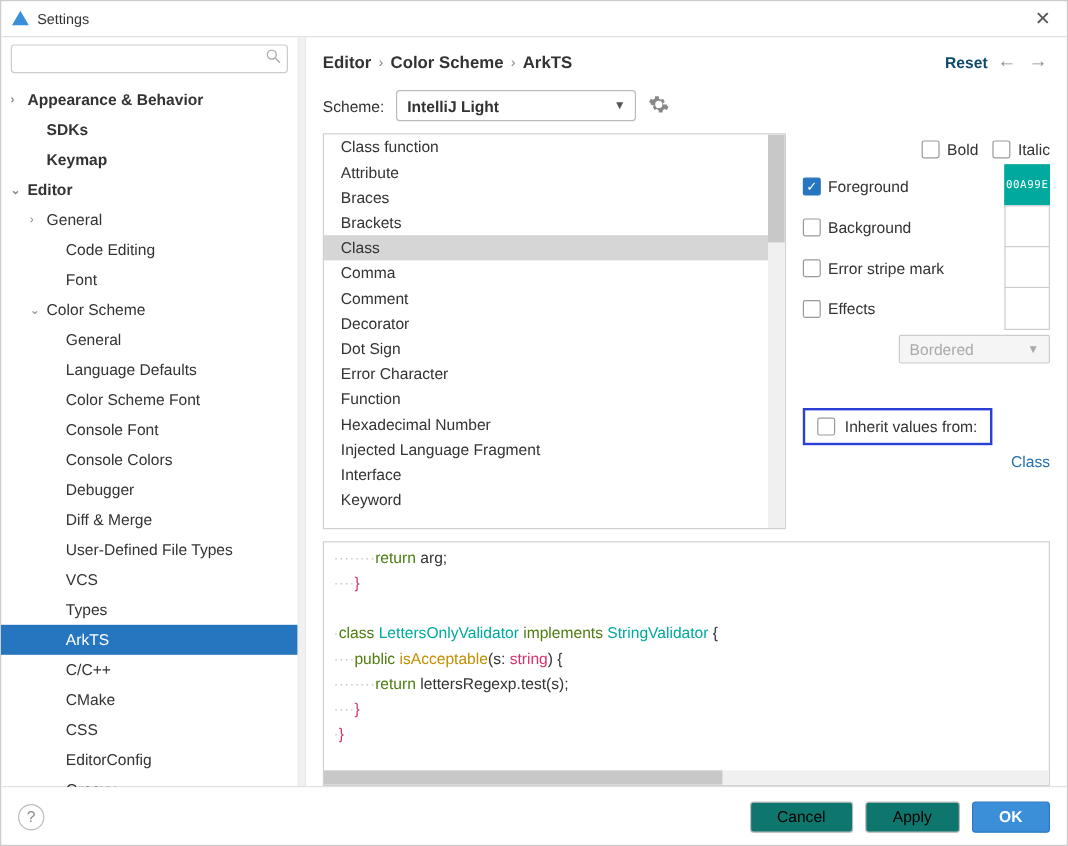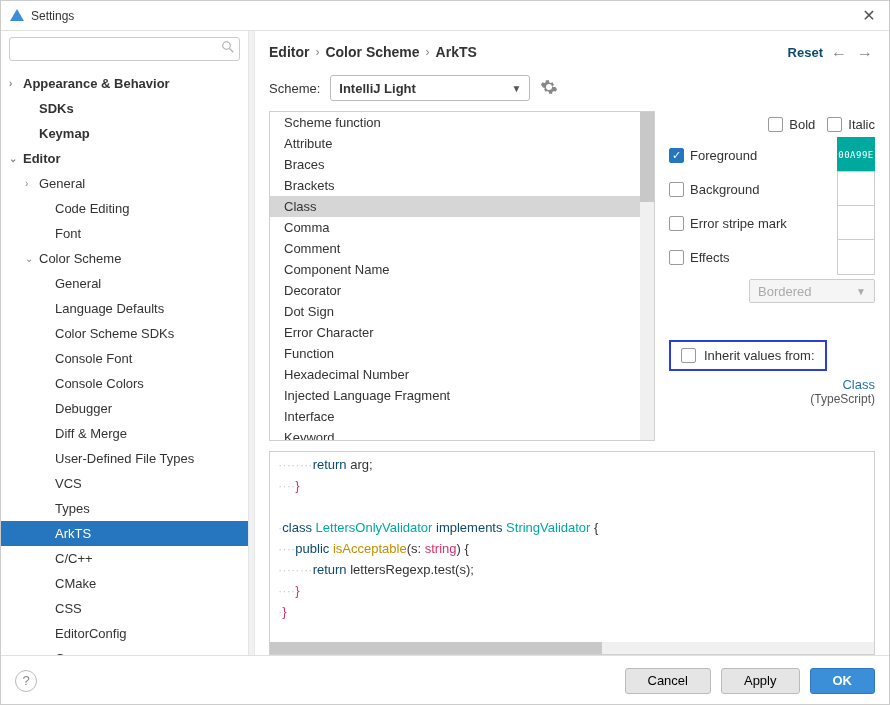--- a/index.html
+++ b/index.html
@@ -51,29 +51,29 @@
 .effects-select { width: 126px; height: 24px; border: 1px solid #ccc; border-radius: 2px; background: #f5f5f5; color: #aaa; padding: 0 8px; display: flex; align-items: center; justify-content: space-between; margin-left: auto; }
 .inherit-box { border: 2px solid #2b3fd4; padding: 6px 10px; display: inline-flex; align-items: center; gap: 8px; margin-top: 26px; }
 .inherit-link { text-align: right; color: #2470b3; font-size: 13px; margin-top: 6px; cursor: pointer; }
 .inherit-sub { text-align: right; color: #555; font-size: 12px; }
 .preview { flex: 1; border: 1px solid #d0d0d0; margin-top: 10px; font-family: "Consolas", "Menlo", monospace; font-size: 13px; line-height: 21px; overflow: hidden; position: relative; background:#fff; display:flex; flex-direction:column;}
 .preview-body { flex:1; padding: 2px 0 0 0; overflow:hidden;}
 .preview-hscroll { height: 12px; background: #f0f0f0; }
 .preview-hscroll-thumb { height:100%; width:55%; background:#c8c8c8; }
 .codeline { padding-left: 8px; white-space: pre; }
 .dots { color: #ccc; }
-.kw { color: #0c4a6e; }
+.kw { color: #4d7c0f; }
 .cls { color: #00a99e; }
 .fn { color: #c18f00; }
 .paren { color: #333; }
 .brace { color: #333; }
 .type { color: #d6336c; }
 .buttons { height: 50px; border-top: 1px solid #e0e0e0; display: flex; align-items: center; padding: 0 14px; gap: 10px; }
 .help { width: 22px; height: 22px; border: 1px solid #bbb; border-radius: 11px; display: flex; align-items: center; justify-content: center; color: #888; cursor: pointer; font-size: 13px; }
-.btn { height: 26px; padding: 0 22px; border: 1px solid #bbb; border-radius: 3px; background: #e5e5e5; cursor: pointer; font-size: 13px; }
+.btn { height: 26px; padding: 0 22px; border: 1px solid #bbb; border-radius: 3px; background: #0f766e; cursor: pointer; font-size: 13px; }
 .btn.primary { background: #3b8fd9; border-color: #2d78c0; color: #fff; font-weight: 600; }
 </style>
 </head>
 <body>
 
 <div class="titlebar">
   <span class="logo">
     <svg width="16" height="16" viewBox="0 0 16 16">
         <path d="M8 1 L15 13 H1 Z" fill="#3b8fd9"></path>
       </svg>
@@ -138,21 +138,21 @@
           <span>General</span>
         </div>
         <div class="tree-item">
           <span class="spacer" style="width: 32px;"></span>
           <span class="arrow"></span>
           <span>Language Defaults</span>
         </div>
         <div class="tree-item">
           <span class="spacer" style="width: 32px;"></span>
           <span class="arrow"></span>
-          <span>Color Scheme SDKs</span>
+          <span>Color Scheme Font</span>
         </div>
         <div class="tree-item">
           <span class="spacer" style="width: 32px;"></span>
           <span class="arrow"></span>
           <span>Console Font</span>
         </div>
         <div class="tree-item">
           <span class="spacer" style="width: 32px;"></span>
           <span class="arrow"></span>
           <span>Console Colors</span>
@@ -238,28 +238,27 @@
       <span class="gear">
         <svg width="18" height="18" viewBox="0 0 24 24">
             <path fill="#888" d="M12 8a4 4 0 100 8 4 4 0 000-8zm9 4a7 7 0 01-.1 1.2l2 1.6-2 3.4-2.4-1a7 7 0 01-2 1.2l-.4 2.6h-4l-.4-2.6a7 7 0 01-2-1.2l-2.4 1-2-3.4 2-1.6A7 7 0 013 12a7 7 0 01.1-1.2l-2-1.6 2-3.4 2.4 1a7 7 0 012-1.2L7.9 3h4l.4 2.6a7 7 0 012 1.2l2.4-1 2 3.4-2 1.6c.1.4.1.8.1 1.2z"></path>
           </svg>
       </span>
     </div>
 
     <div class="mid-row">
       <div class="attr-list-wrap">
         <div class="attr-list" id="attr-list">
-            <div class="attr-item">Scheme function</div>
+            <div class="attr-item">Class function</div>
             <div class="attr-item">Attribute</div>
             <div class="attr-item">Braces</div>
             <div class="attr-item">Brackets</div>
             <div class="attr-item sel">Class</div>
             <div class="attr-item">Comma</div>
             <div class="attr-item">Comment</div>
-            <div class="attr-item">Component Name</div>
             <div class="attr-item">Decorator</div>
             <div class="attr-item">Dot Sign</div>
             <div class="attr-item">Error Character</div>
             <div class="attr-item">Function</div>
             <div class="attr-item">Hexadecimal Number</div>
             <div class="attr-item">Injected Language Fragment</div>
             <div class="attr-item">Interface</div>
             <div class="attr-item">Keyword</div>
           </div>
         <div class="attr-list-scroll">
@@ -310,21 +309,20 @@
           <div class="effects-select">
             <span>Bordered</span>
             <span style="font-size:10px;">▼</span>
           </div>
         </div>
         <div class="inherit-box">
           <span class="box" style="width:15px;height:15px;border:1px solid #999;border-radius:2px;display:inline-block;"></span>
           <span>Inherit values from:</span>
         </div>
         <div class="inherit-link">Class</div>
-        <div class="inherit-sub">(TypeScript)</div>
       </div>
     </div>
 
     <div class="preview">
       <div class="preview-body">
       <div class="codeline"><span class="dots">········</span><span class="kw">return</span><span> arg</span><span class="paren">;</span></div>
       <div class="codeline"><span class="dots">····</span><span class="brace" style="color:#d6336c;">}</span></div>
       <div class="codeline">&nbsp;</div>
       <div class="codeline"><span class="dots">·</span><span class="kw">class </span><span class="cls">LettersOnlyValidator</span><span class="kw"> implements </span><span class="cls">StringValidator</span> <span class="brace">{</span></div>
       <div class="codeline"><span class="dots">····</span><span class="kw">public </span><span class="fn">isAcceptable</span><span class="paren">(</span><span>s</span><span class="paren">: </span><span class="type">string</span><span class="paren">)</span> <span class="brace">{</span></div>

